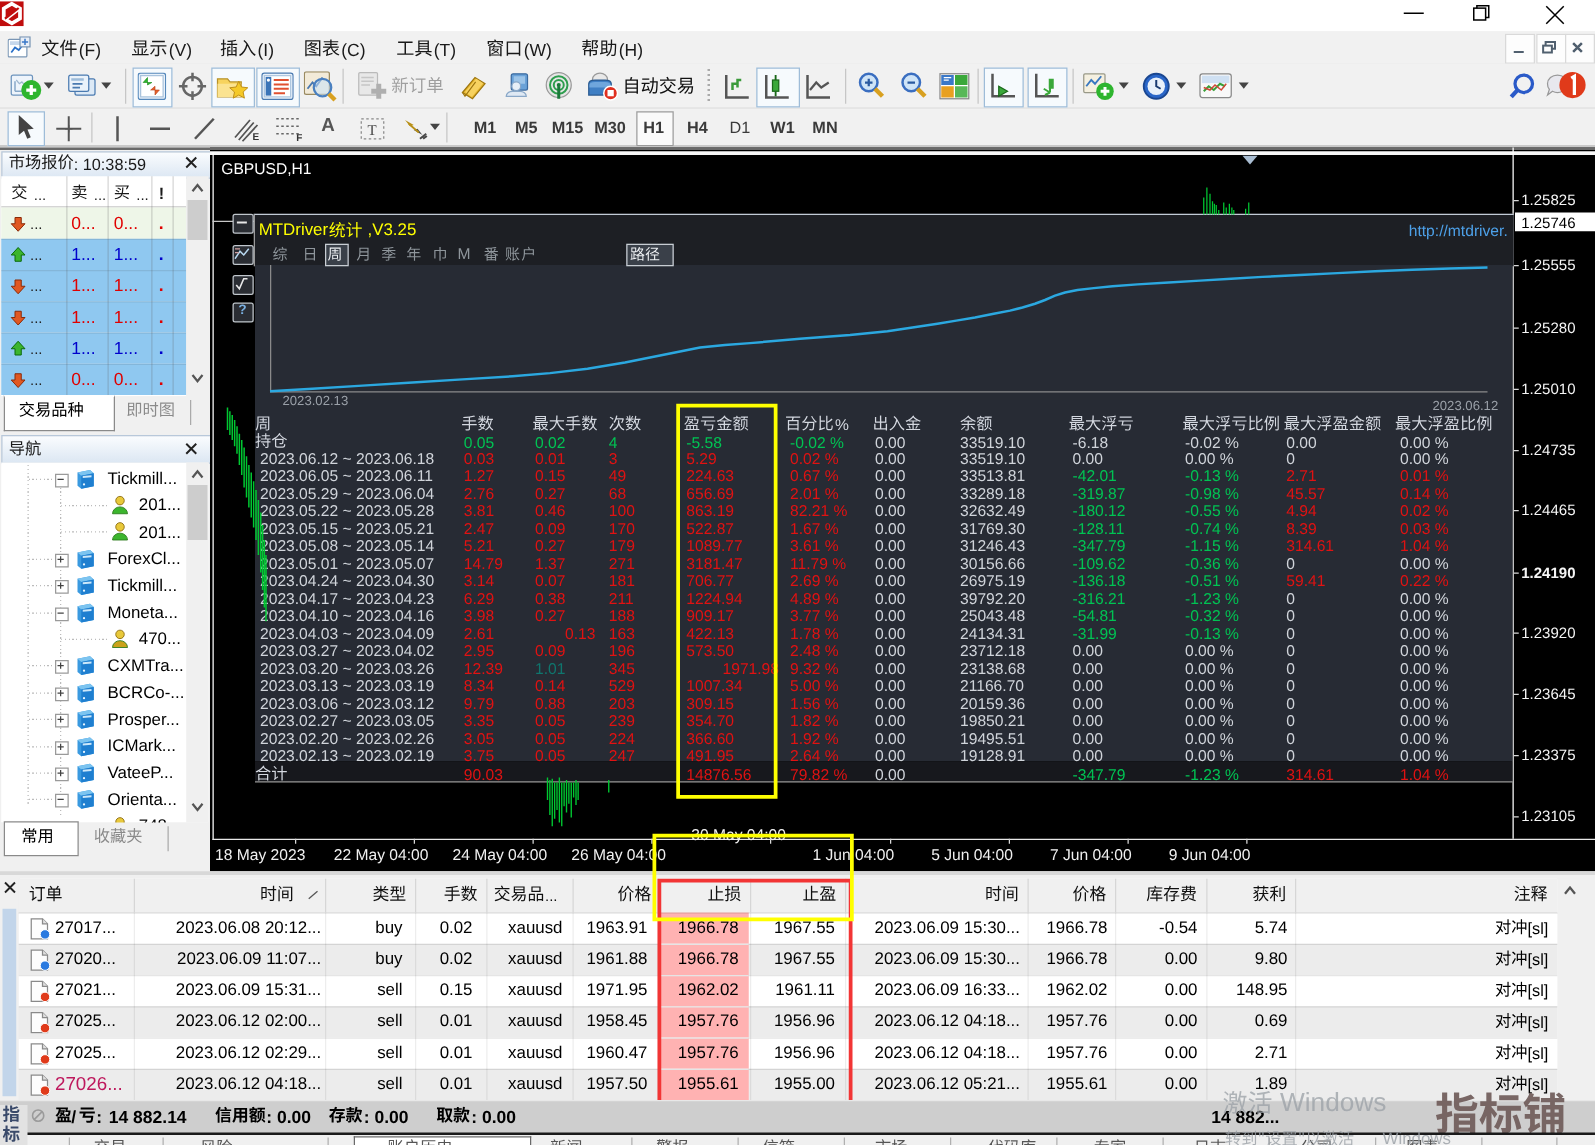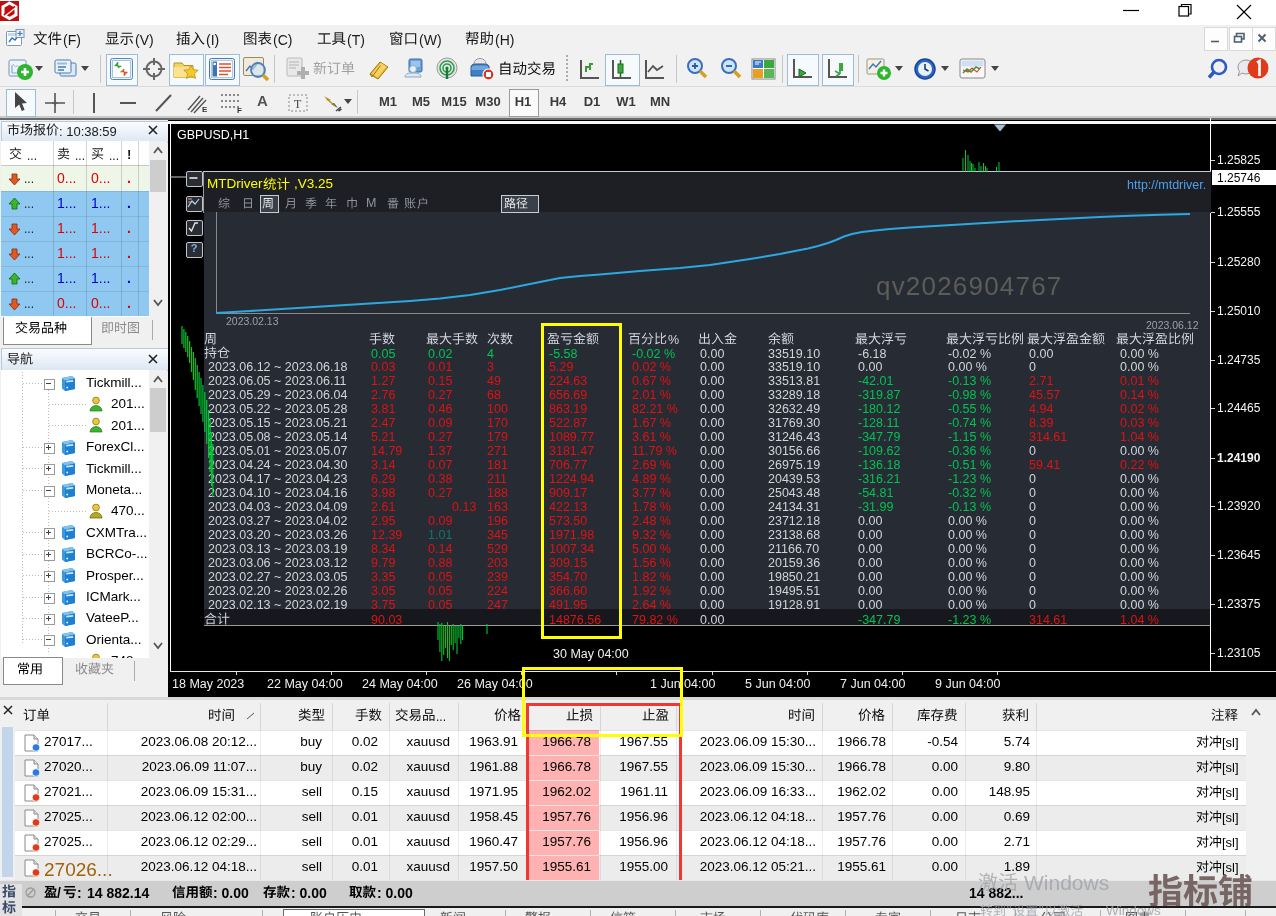--- a/index.html
+++ b/index.html
@@ -496,21 +496,21 @@
     </div>
     <div style="position:absolute;left:344px;top:99px;width:0;height:0;border-left:4px solid transparent;border-right:4px solid transparent;border-top:5px solid #444"></div>
     <div style="position:absolute;left:357px;top:90px;width:1px;height:24px;background:#c6c6c6;"></div>
     <div style="position:absolute;left:371px;top:89px;width:34px;height:26px;line-height:26px;text-align:center;font-size:13px;color:#3a3a3a;font-weight:700">M1</div>
     <div style="position:absolute;left:404px;top:89px;width:34px;height:26px;line-height:26px;text-align:center;font-size:13px;color:#3a3a3a;font-weight:700">M5</div>
     <div style="position:absolute;left:437px;top:89px;width:34px;height:26px;line-height:26px;text-align:center;font-size:13px;color:#3a3a3a;font-weight:700">M15</div>
     <div style="position:absolute;left:471px;top:89px;width:34px;height:26px;line-height:26px;text-align:center;font-size:13px;color:#3a3a3a;font-weight:700">M30</div>
     <div style="position:absolute;left:509px;top:89px;width:28px;height:26px;background:#fafafa;border:1px solid #9a9a9a;"></div>
     <div style="position:absolute;left:506px;top:89px;width:34px;height:26px;line-height:26px;text-align:center;font-size:13px;color:#3a3a3a;font-weight:700">H1</div>
     <div style="position:absolute;left:541px;top:89px;width:34px;height:26px;line-height:26px;text-align:center;font-size:13px;color:#3a3a3a;font-weight:700">H4</div>
-    <div style="position:absolute;left:575px;top:89px;width:34px;height:26px;line-height:26px;text-align:center;font-size:13px;color:#3a3a3a;font-weight:700">D1</div>
+    <div style="position:absolute;left:575px;top:89px;width:34px;height:26px;line-height:26px;text-align:center;font-size:13px;color:#3a3a3a;font-weight:400">D1</div>
     <div style="position:absolute;left:609px;top:89px;width:34px;height:26px;line-height:26px;text-align:center;font-size:13px;color:#3a3a3a;font-weight:700">W1</div>
     <div style="position:absolute;left:643px;top:89px;width:34px;height:26px;line-height:26px;text-align:center;font-size:13px;color:#3a3a3a;font-weight:700">MN</div>
     <div style="position:absolute;left:0px;top:118px;width:168px;height:582px;background:#f0f0f0;"></div>
     <div style="position:absolute;left:1px;top:121px;width:166px;height:20px;background:linear-gradient(#fafcfe,#dce7f3);border:1px solid #b8c8da;"></div>
     <div style="position:absolute;left:7px;top:123px;line-height:0;">
       <svg width="52" height="16" viewBox="0 0 52 16" fill="#1a1a1a">
         <use href="#g21" transform="translate(0.0,11.4) scale(0.01300)"></use>
         <use href="#g22" transform="translate(13.0,11.4) scale(0.01300)"></use>
         <use href="#g23" transform="translate(26.0,11.4) scale(0.01300)"></use>
         <use href="#g24" transform="translate(39.0,11.4) scale(0.01300)"></use>
@@ -878,21 +878,20 @@
     <div style="position:absolute;left:504px;top:197px;line-height:0;">
       <svg width="24" height="15" viewBox="0 0 24 15" fill="#f0f2f5">
         <use href="#g50" transform="translate(0.0,10.6) scale(0.01200)"></use>
         <use href="#g51" transform="translate(12.0,10.6) scale(0.01200)"></use>
       </svg>
     </div>
     <div style="position:absolute;left:216px;top:212px;width:1px;height:101px;background:#8a8a8a;"></div>
     <div style="position:absolute;left:216px;top:313px;width:974px;height:1px;background:#8a8a8a;"></div>
     <div style="position:absolute;left:226px;top:315px;font-size:10.5px;color:#9aa0a8;font-weight:400;white-space:nowrap;">2023.02.13</div>
     <div style="position:absolute;left:1146px;top:319px;font-size:10.5px;color:#9aa0a8;font-weight:400;white-space:nowrap;">2023.06.12</div>
-    <div style="position:absolute;left:876px;top:271px;font-size:26px;color:#5c5c58;font-weight:400;white-space:nowrap;letter-spacing:1.2px;">qv2026904767</div>
     <div style="position:absolute;left:204px;top:331.5px;line-height:0;">
       <svg width="14" height="16" viewBox="0 0 14 16" fill="#d4d8e0">
         <use href="#g42" transform="translate(0.0,11.4) scale(0.01300)"></use>
       </svg>
     </div>
     <div style="position:absolute;left:369px;top:331.5px;line-height:0;">
       <svg width="26" height="16" viewBox="0 0 26 16" fill="#d4d8e0">
         <use href="#g52" transform="translate(0.0,11.4) scale(0.01300)"></use>
         <use href="#g53" transform="translate(13.0,11.4) scale(0.01300)"></use>
       </svg>
@@ -1097,21 +1096,21 @@
     <span class="st" style="left:948px;top:458.1px;color:#00c353">-0.51 %</span>
     <span class="st" style="left:1029px;top:458.1px;color:#e01212">59.41</span>
     <span class="st" style="left:1120px;top:458.1px;color:#e01212">0.22 %</span>
     <span class="st" style="left:208px;top:472.05px;color:#d0d4da">2023.04.17 ~ 2023.04.23</span>
     <span class="st" style="left:371px;top:472.05px;color:#e01212">6.29</span>
     <span class="st" style="left:428px;top:472.05px;color:#e01212">0.38</span>
     <span class="st" style="left:487px;top:472.05px;color:#e01212">211</span>
     <span class="st" style="left:549px;top:472.05px;color:#e01212">1224.94</span>
     <span class="st" style="left:632px;top:472.05px;color:#e01212">4.89 %</span>
     <span class="st" style="left:700px;top:472.05px;color:#d0d4da">0.00</span>
-    <span class="st" style="left:768px;top:472.05px;color:#d0d4da">20439.53</span>
+    <span class="st" style="left:768px;top:472.05px;color:#d0d4da">39792.20</span>
     <span class="st" style="left:858px;top:472.05px;color:#00c353">-316.21</span>
     <span class="st" style="left:948px;top:472.05px;color:#00c353">-1.23 %</span>
     <span class="st" style="left:1029px;top:472.05px;color:#d0d4da">0</span>
     <span class="st" style="left:1120px;top:472.05px;color:#d0d4da">0.00 %</span>
     <span class="st" style="left:208px;top:486.0px;color:#d0d4da">2023.04.10 ~ 2023.04.16</span>
     <span class="st" style="left:371px;top:486.0px;color:#e01212">3.98</span>
     <span class="st" style="left:428px;top:486.0px;color:#e01212">0.27</span>
     <span class="st" style="left:487px;top:486.0px;color:#e01212">188</span>
     <span class="st" style="left:549px;top:486.0px;color:#e01212">909.17</span>
     <span class="st" style="left:632px;top:486.0px;color:#e01212">3.77 %</span>
@@ -1142,21 +1141,21 @@
     <span class="st" style="left:700px;top:513.9px;color:#d0d4da">0.00</span>
     <span class="st" style="left:768px;top:513.9px;color:#d0d4da">23712.18</span>
     <span class="st" style="left:858px;top:513.9px;color:#d0d4da">0.00</span>
     <span class="st" style="left:948px;top:513.9px;color:#d0d4da">0.00 %</span>
     <span class="st" style="left:1029px;top:513.9px;color:#d0d4da">0</span>
     <span class="st" style="left:1120px;top:513.9px;color:#d0d4da">0.00 %</span>
     <span class="st" style="left:208px;top:527.85px;color:#d0d4da">2023.03.20 ~ 2023.03.26</span>
     <span class="st" style="left:371px;top:527.85px;color:#e01212">12.39</span>
     <span class="st" style="left:428px;top:527.85px;color:#0f766e">1.01</span>
     <span class="st" style="left:487px;top:527.85px;color:#e01212">345</span>
-    <span class="st" style="left:549px;top:527.85px;color:#e01212">1971.98</span>
+    <span class="st" style="left:578px;top:527.85px;color:#e01212">1971.98</span>
     <span class="st" style="left:632px;top:527.85px;color:#e01212">9.32 %</span>
     <span class="st" style="left:700px;top:527.85px;color:#d0d4da">0.00</span>
     <span class="st" style="left:768px;top:527.85px;color:#d0d4da">23138.68</span>
     <span class="st" style="left:858px;top:527.85px;color:#d0d4da">0.00</span>
     <span class="st" style="left:948px;top:527.85px;color:#d0d4da">0.00 %</span>
     <span class="st" style="left:1029px;top:527.85px;color:#d0d4da">0</span>
     <span class="st" style="left:1120px;top:527.85px;color:#d0d4da">0.00 %</span>
     <span class="st" style="left:208px;top:541.8px;color:#d0d4da">2023.03.13 ~ 2023.03.19</span>
     <span class="st" style="left:371px;top:541.8px;color:#e01212">8.34</span>
     <span class="st" style="left:428px;top:541.8px;color:#e01212">0.14</span>
@@ -1313,21 +1312,21 @@
     <div style="position:absolute;left:1211px;top:604px;width:4px;height:1px;background:#d8d8d8;"></div>
     <div style="position:absolute;left:1217px;top:597px;font-size:12px;color:#f5f5f5;font-weight:400;white-space:nowrap;">1.23375</div>
     <div style="position:absolute;left:1211px;top:652.5px;width:4px;height:1px;background:#d8d8d8;"></div>
     <div style="position:absolute;left:1217px;top:645.5px;font-size:12px;color:#f5f5f5;font-weight:400;white-space:nowrap;">1.23105</div>
     <div style="position:absolute;left:1212px;top:170px;width:64px;height:15px;background:#fff;"></div>
     <div style="position:absolute;left:1217px;top:171px;font-size:12px;color:#000;font-weight:400;white-space:nowrap;">1.25746</div>
     <div style="position:absolute;left:172px;top:677px;font-size:12.5px;color:#f0f0f0;font-weight:400;white-space:nowrap;">18 May 2023</div>
     <div style="position:absolute;left:267px;top:677px;font-size:12.5px;color:#f0f0f0;font-weight:400;white-space:nowrap;">22 May 04:00</div>
     <div style="position:absolute;left:362px;top:677px;font-size:12.5px;color:#f0f0f0;font-weight:400;white-space:nowrap;">24 May 04:00</div>
     <div style="position:absolute;left:457px;top:677px;font-size:12.5px;color:#f0f0f0;font-weight:400;white-space:nowrap;">26 May 04:00</div>
-    <div style="position:absolute;left:553px;top:647px;font-size:12.5px;color:#f0f0f0;font-weight:400;white-space:nowrap;">30 May 04:00</div>
+    <div style="position:absolute;left:553px;top:661px;font-size:12.5px;color:#f0f0f0;font-weight:400;white-space:nowrap;">30 May 04:00</div>
     <div style="position:absolute;left:650px;top:677px;font-size:12.5px;color:#f0f0f0;font-weight:400;white-space:nowrap;">1 Jun 04:00</div>
     <div style="position:absolute;left:745px;top:677px;font-size:12.5px;color:#f0f0f0;font-weight:400;white-space:nowrap;">5 Jun 04:00</div>
     <div style="position:absolute;left:840px;top:677px;font-size:12.5px;color:#f0f0f0;font-weight:400;white-space:nowrap;">7 Jun 04:00</div>
     <div style="position:absolute;left:935px;top:677px;font-size:12.5px;color:#f0f0f0;font-weight:400;white-space:nowrap;">9 Jun 04:00</div>
     <div style="position:absolute;left:236px;top:671px;width:1px;height:4px;background:#d8d8d8;"></div>
     <div style="position:absolute;left:331px;top:671px;width:1px;height:4px;background:#d8d8d8;"></div>
     <div style="position:absolute;left:426px;top:671px;width:1px;height:4px;background:#d8d8d8;"></div>
     <div style="position:absolute;left:521px;top:671px;width:1px;height:4px;background:#d8d8d8;"></div>
     <div style="position:absolute;left:616px;top:671px;width:1px;height:4px;background:#d8d8d8;"></div>
     <div style="position:absolute;left:712px;top:671px;width:1px;height:4px;background:#d8d8d8;"></div>
@@ -1581,21 +1580,21 @@
     <div style="position:absolute;left:1222px;top:835px;font-size:13px;color:#000;font-weight:400;white-space:nowrap;">[sl]</div>
     <div style="position:absolute;left:15px;top:855px;width:1231px;height:25px;background:#ececec;"></div>
     <div style="position:absolute;left:527px;top:855px;width:72px;height:25px;background:#ffb2b2;"></div>
     <div style="position:absolute;left:527px;top:855px;width:72px;height:1px;background:#fff;"></div>
     <div style="position:absolute;left:15px;top:855px;width:1231px;height:1px;background:rgba(0,0,0,0.10);"></div>
     <svg style="position:absolute;left:24px;top:859px" width="17" height="18" viewBox="0 0 17 18">
 <path d="M1 1 h9 l4 4 v12 h-13 z" fill="#fdfdfd" stroke="#8a8a8a"></path>
 <path d="M10 1 v4 h4" fill="#e0e0e0" stroke="#8a8a8a"></path>
 <circle cx="12" cy="13.5" r="3.8" fill="#e03a1a" stroke="#fff" stroke-width="0.8"></circle>
 </svg>
-    <div style="position:absolute;left:44px;top:859px;font-size:19px;color:#a16207;font-weight:400;white-space:nowrap;">27026...</div>
+    <div style="position:absolute;left:44px;top:859px;font-size:15px;color:#be185d;font-weight:400;white-space:nowrap;">27026...</div>
     <span class="tr" style="right:1019px;top:859px">2023.06.12 04:18...</span>
     <span class="tr" style="right:954px;top:859px">sell</span>
     <span class="tr" style="right:898px;top:859px">0.01</span>
     <span class="tr" style="right:826px;top:859px">xauusd</span>
     <span class="tr" style="right:758px;top:859px">1957.50</span>
     <span class="tr" style="right:685px;top:859px">1955.61</span>
     <span class="tr" style="right:608px;top:859px">1955.00</span>
     <span class="tr" style="right:460px;top:859px">2023.06.12 05:21...</span>
     <span class="tr" style="right:390px;top:859px">1955.61</span>
     <span class="tr" style="right:318px;top:859px">0.00</span>

